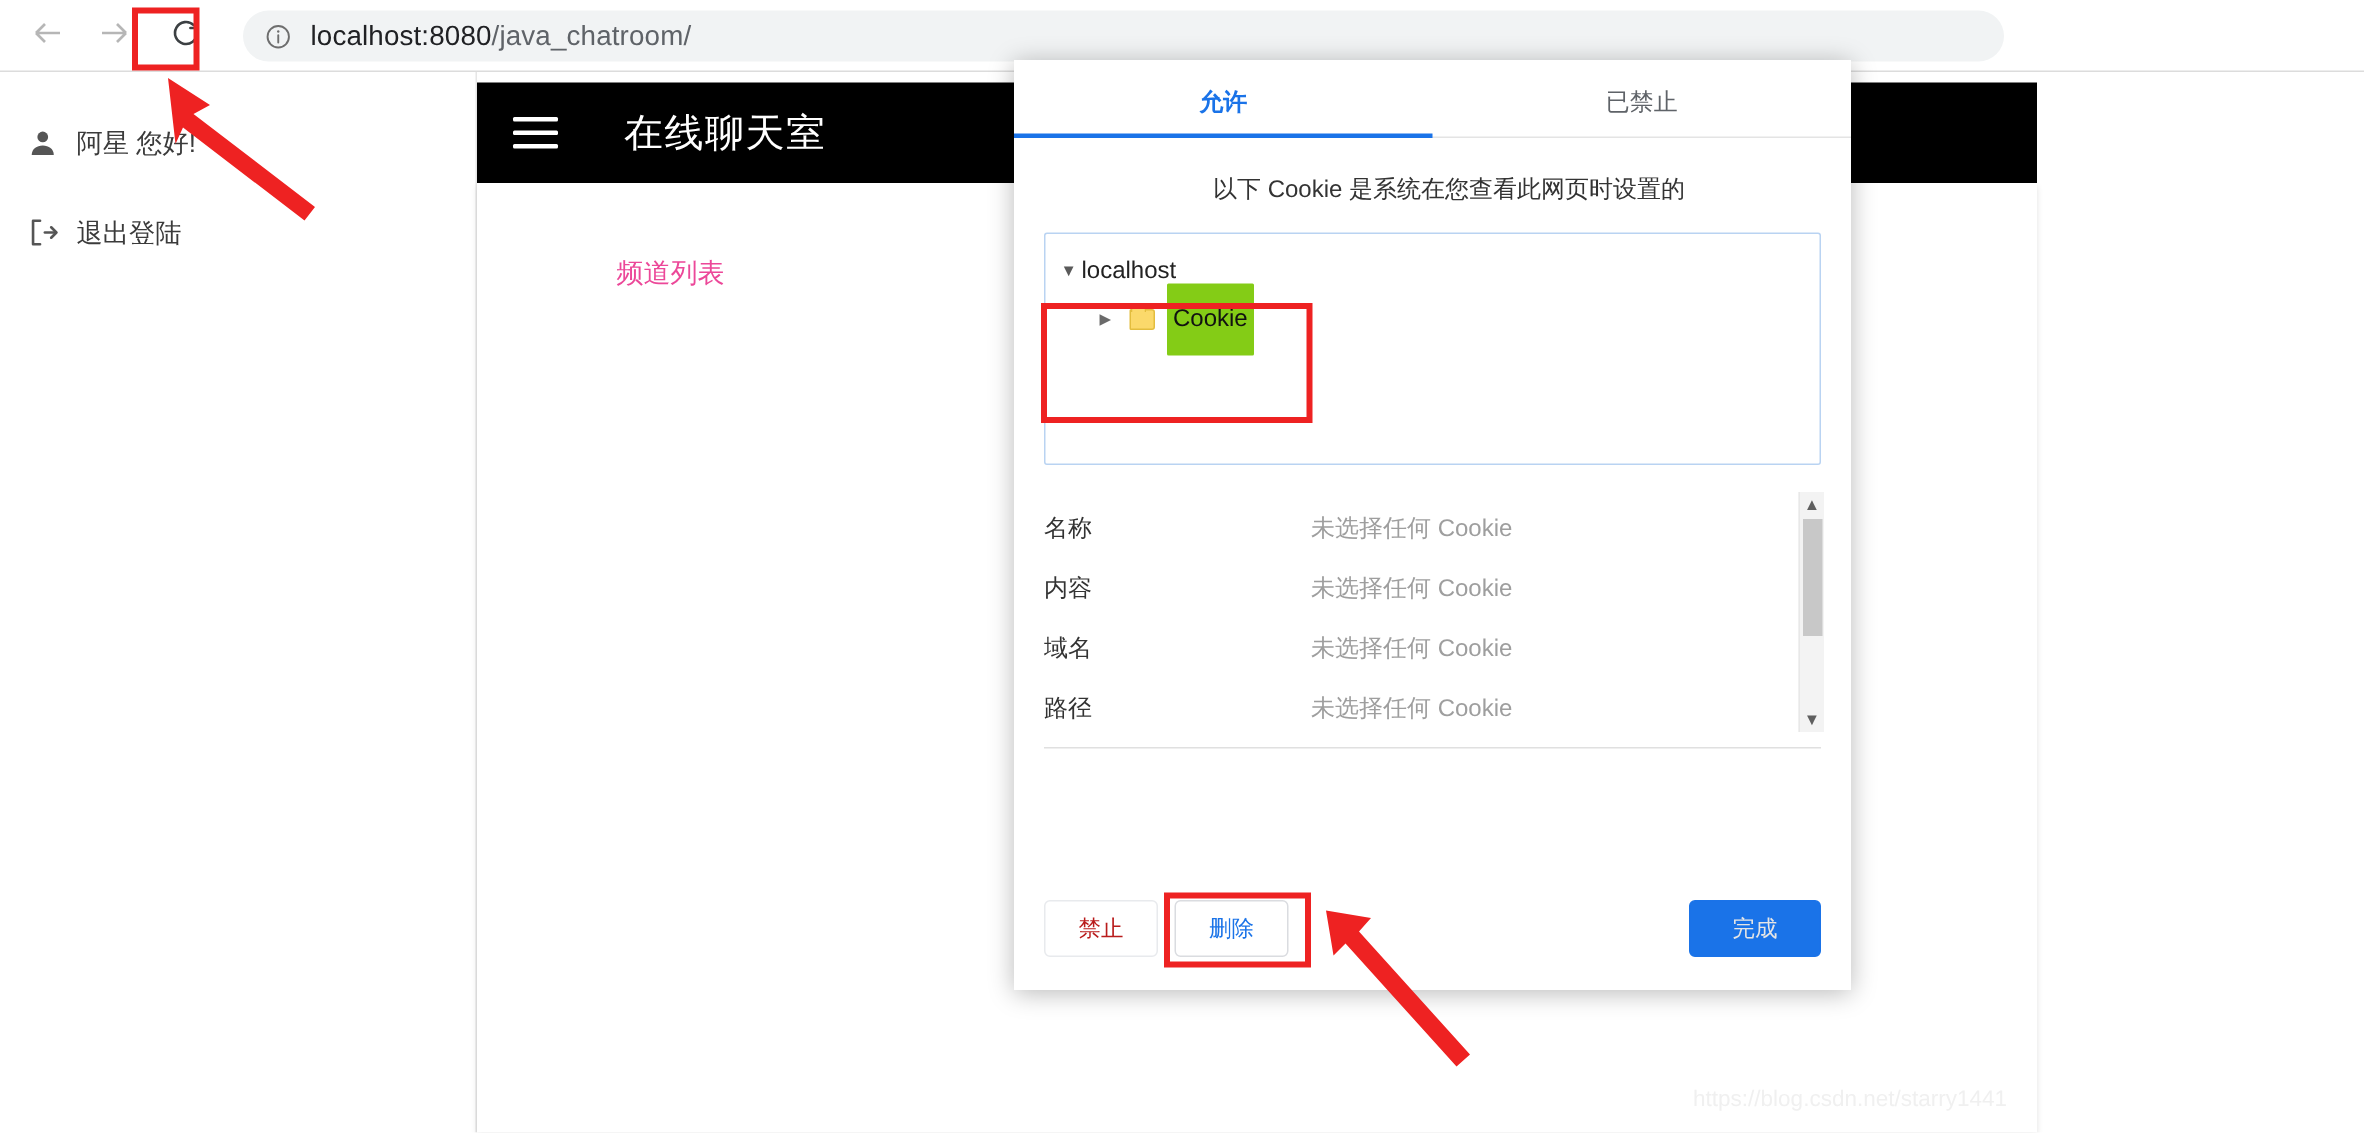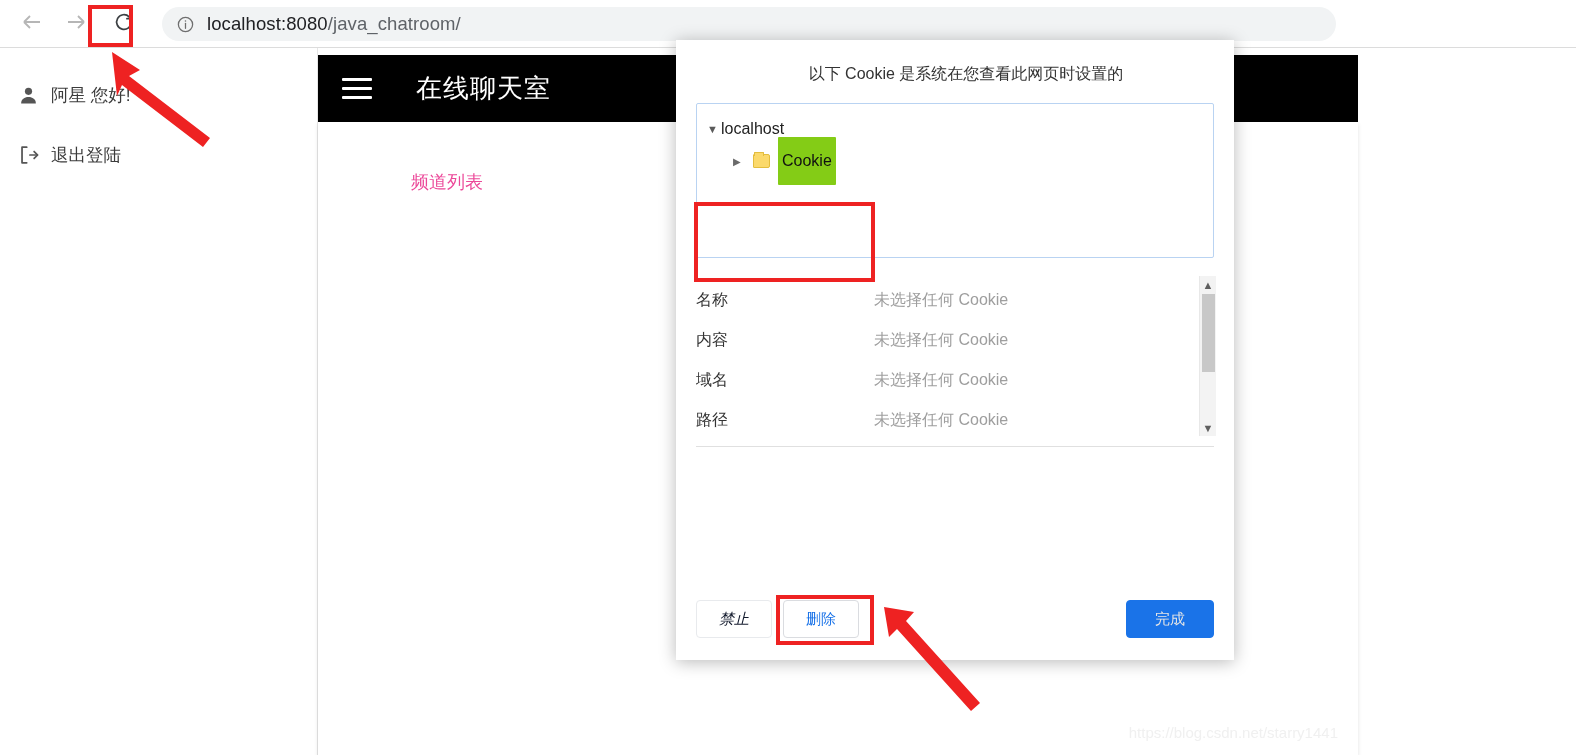--- a/index.html
+++ b/index.html
@@ -127,21 +127,21 @@
 
   .dlg-footer {
     position: absolute; left: 0; bottom: 0; width: 100%; padding: 0 20px 22px 20px;
     display: flex; align-items: center;
   }
   .btn {
     height: 38px; min-width: 76px; padding: 0 20px; font-size: 15px;
     border: 1px solid #dadce0; border-radius: 4px; background: #ffffff;
     display: flex; align-items: center; justify-content: center;
   }
-  .btn.ghost { color: #0f172a; border-color: #e8eaed; font-style: italic; }
+  .btn.ghost { color: #b91c1c; border-color: #e8eaed; }
   .btn.outline { color: #1a73e8; margin-left: 11px; }
   .btn.primary {
     background: #1a73e8; color: #e5e5e5; border-color: #1a73e8;
     margin-left: auto; min-width: 88px;
   }
 
   
   .anno-box { position: absolute; border: 4px solid #ee2222; pointer-events: none; }
   .anno-svg { position: absolute; left: 0; top: 0; width: 1576px; height: 755px; pointer-events: none; }
 
@@ -219,20 +219,25 @@
         <span></span>
     </div>
     <div class="app-title">在线聊天室</div>
   </div>
   <div class="app-body">
     <div class="channel-title">频道列表</div>
   </div>
 
   <div class="dialog">
 
+    <div class="dlg-tabs">
+      <div class="dlg-tab active">允许</div>
+      <div class="dlg-tab">已禁止</div>
+      <div class="tab-underline"></div>
+    </div>
 
     <div class="dlg-desc">以下 Cookie 是系统在您查看此网页时设置的</div>
 
     <div class="tree-box">
       <div class="tree-row">
         <span class="tri">▼</span>
         <span>localhost</span>
       </div>
       <div class="tree-row child">
         <span class="tri right">▶</span>

